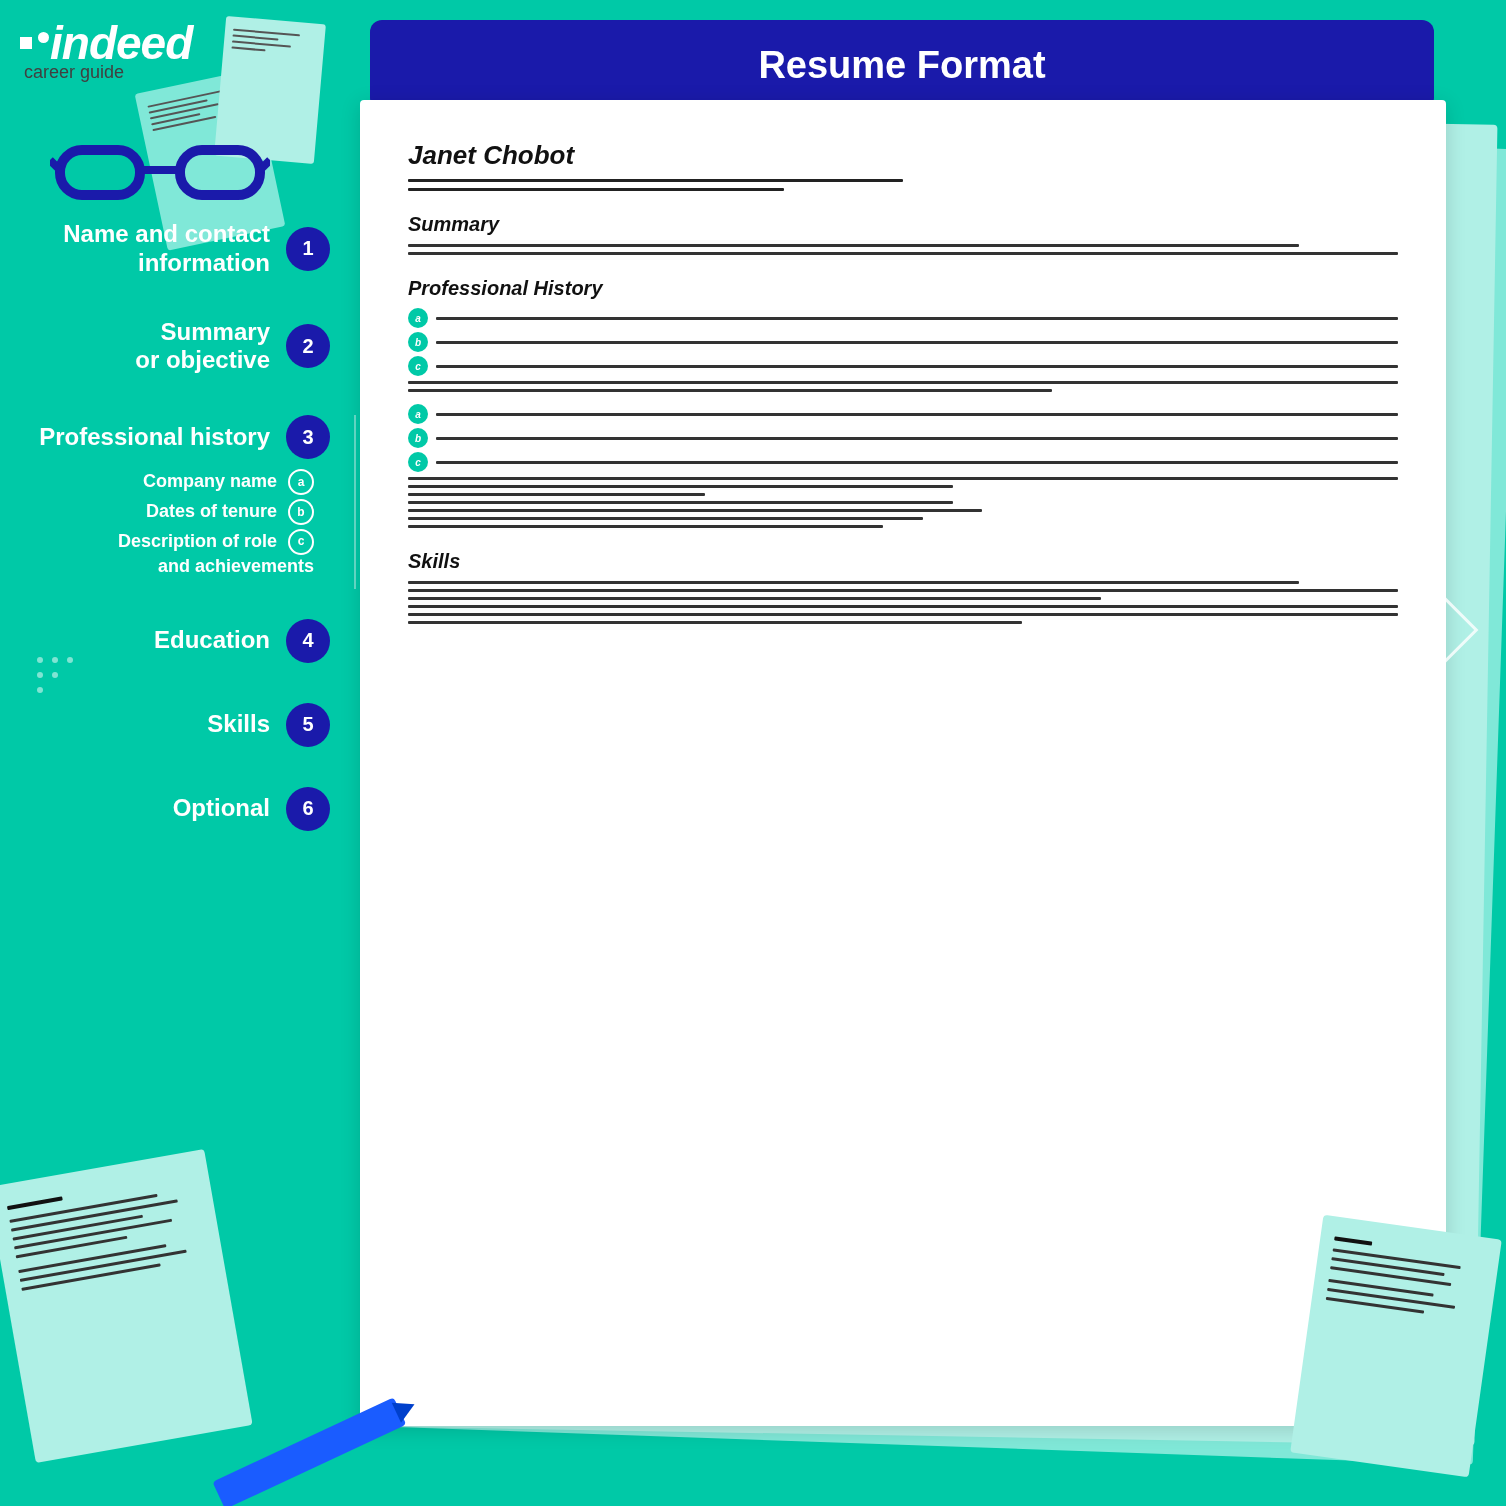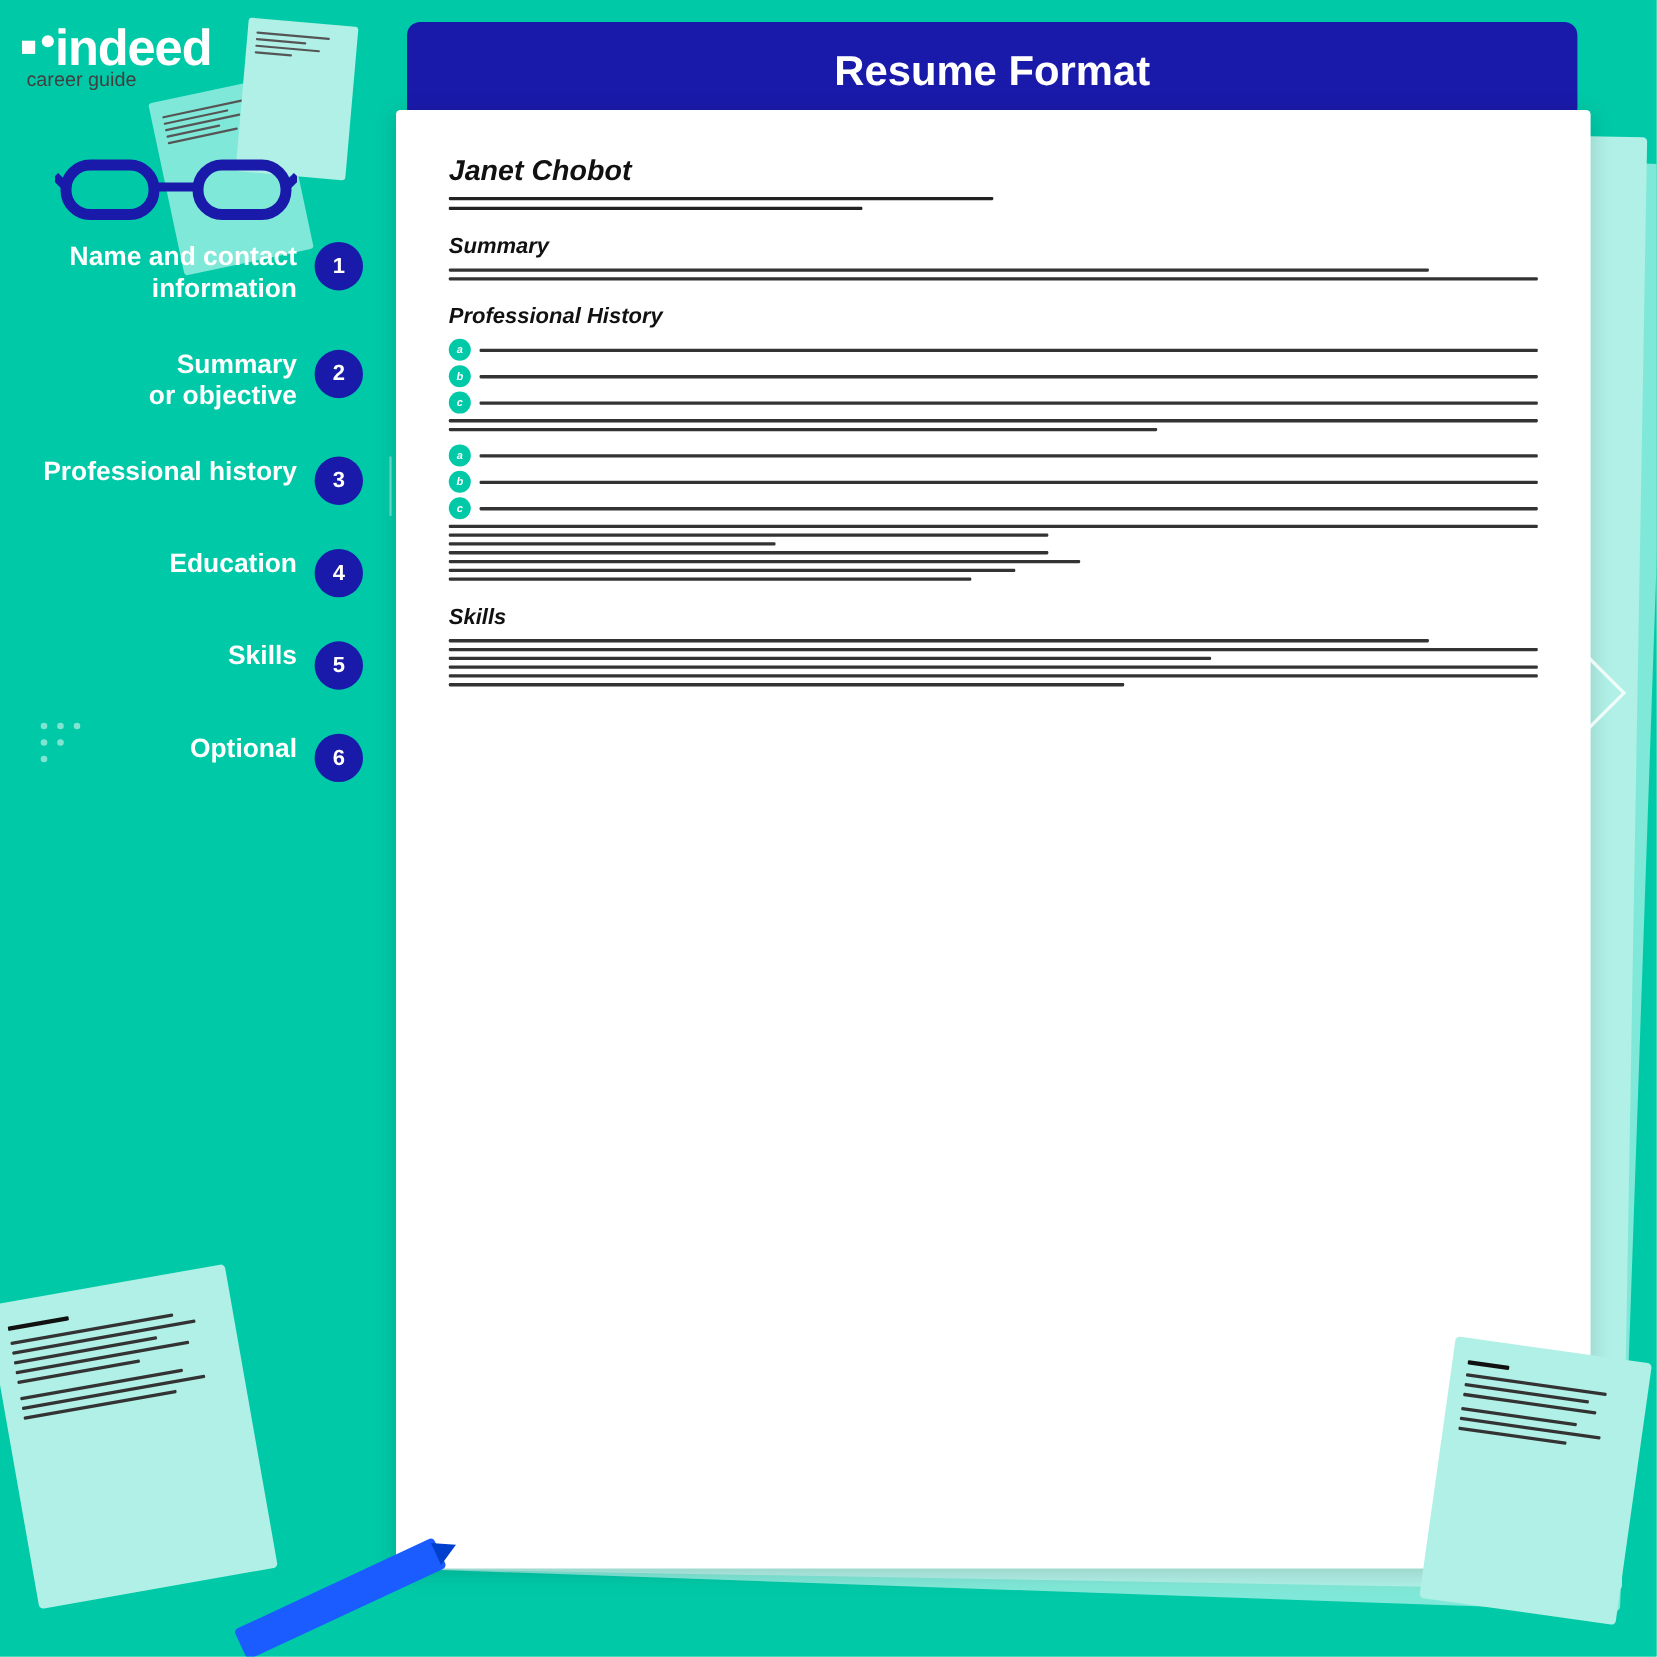--- a/index.html
+++ b/index.html
@@ -42,20 +42,21 @@
     .logo-area {
       position: absolute;
       top: 20px;
       left: 20px;
       width: 280px;
     }
     .logo-text {
       color: white;
       font-size: 46px;
       font-weight: 900;
+      font-style: italic;
       letter-spacing: -1px;
       line-height: 1;
     }
     .logo-sub {
       color: #404040;
       font-size: 18px;
       margin-left: 4px;
       margin-top: -4px;
     }
 
@@ -71,21 +72,21 @@
     
     .sidebar {
       position: absolute;
       top: 220px;
       left: 20px;
       width: 310px;
     }
 
     .sidebar-item {
       display: flex;
-      align-items: flex-start;
+      align-items: center;
       margin-bottom: 40px;
       position: relative;
     }
 
     .sidebar-label {
       color: white;
       font-size: 24px;
       font-weight: 800;
       text-align: right;
       flex: 1;
@@ -382,20 +383,31 @@
     <div class="sidebar-label">
       Summary<br>or objective
     </div>
     <div class="sidebar-number">2</div>
   </div>
 
   <div style="margin-bottom:40px;position:relative;">
     <div class="sidebar-item" style="margin-bottom:10px;">
       <div class="sidebar-label">Professional history</div>
       <div class="sidebar-number">3</div>
+    </div>
+    <div style="text-align:right;padding-right:16px;margin-bottom:6px;">
+      <div style="color:white;font-size:18px;font-weight:700;margin:4px 0;">
+        Company name <span class="sub-badge">a</span>
+      </div>
+      <div style="color:white;font-size:18px;font-weight:700;margin:4px 0;">
+        Dates of tenure <span class="sub-badge">b</span>
+      </div>
+      <div style="color:white;font-size:18px;font-weight:700;margin:4px 0;line-height:1.3;">
+        Description of role <span class="sub-badge">c</span><br>and achievements
+      </div>
     </div>
     <div style="position:absolute;right:-26px;top:0;bottom:-10px;width:2px;background:rgba(255,255,255,0.4);"></div>
   </div>
 
   <div class="sidebar-item">
     <div class="sidebar-label">Education</div>
     <div class="sidebar-number">4</div>
   </div>
 
   <div class="sidebar-item">

